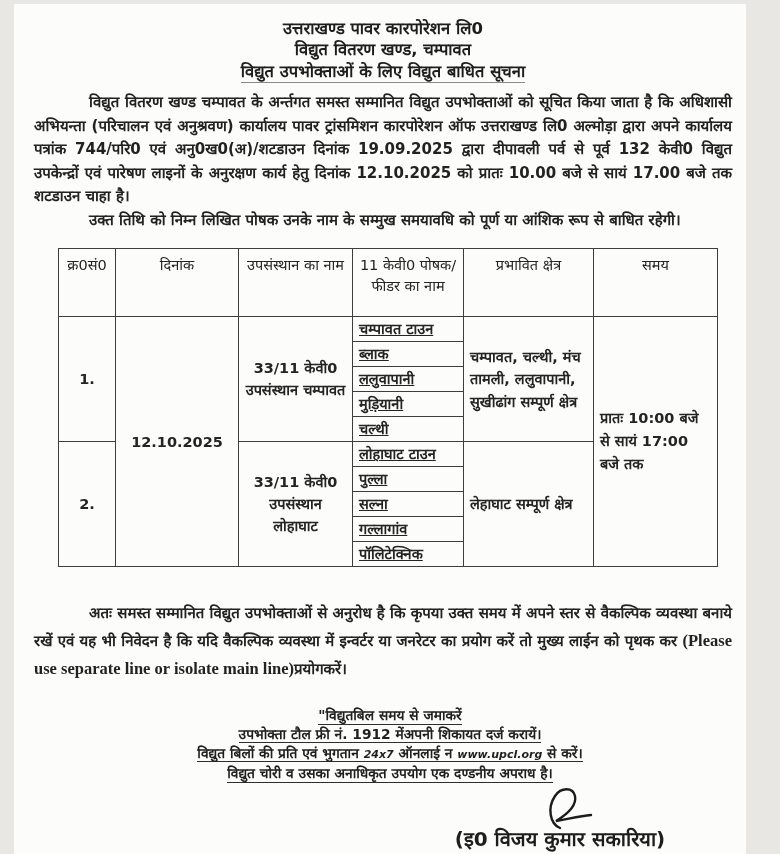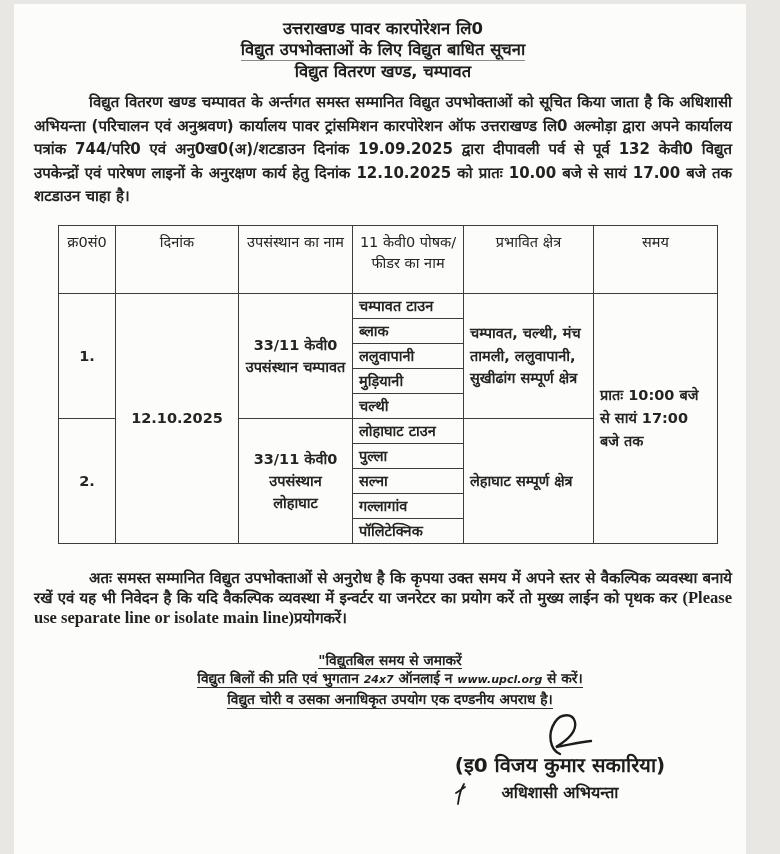--- a/index.html
+++ b/index.html
@@ -20,21 +20,21 @@
   .doc-header .h-line { font-size:16.5px; font-weight:700; color:#1e1e1e; }
   .doc-header .h-line.underlined span { border-bottom:1.5px solid #8a8a86; padding-bottom:1px; }
   
   .para {
     font-size:15px; font-weight:600; color:#222;
     line-height:23.5px; text-align:justify;
     text-indent:55px;
   }
   .p1 { margin-top:9px; }
   .p2 { margin-top:0px; }
-  .p3 { margin-top:24px; line-height:20px; }
+  .p3 { margin-top:32px; line-height:28px; }
   .p3 .eng {
     font-family:"Liberation Serif","DejaVu Serif",serif;
     font-weight:700; font-size:16.5px;
   }
   
   table.outage {
     border-collapse:collapse;
     margin:16px 0 0 24px;
     width:659px;
     table-layout:fixed;
@@ -47,21 +47,21 @@
     vertical-align:middle;
   }
   table.outage th {
     font-weight:400; text-align:center;
     height:68px; vertical-align:top; padding-top:6px;
     line-height:21px;
   }
   td.c-sn   { text-align:center; }
   td.c-date { text-align:center; }
   td.c-sub  { text-align:center; line-height:22px; }
-  td.c-feeder { text-align:left; height:23px; padding-left:9px; line-height:20px; white-space:nowrap; overflow:hidden; }
+  td.c-feeder { text-align:left; height:23px; padding-left:9px; line-height:20px; white-space:nowrap; overflow:hidden;text-decoration:underline; }
   td.c-area { text-align:left; padding-left:8px; line-height:22.5px; }
   td.c-time { text-align:left; padding-left:7px; line-height:23px; }
   
   .footer-block { margin-top:23px; text-align:center; padding-left:14px; }
   .footer-block .f-line { font-size:13.8px; font-weight:700; color:#1f1f1f; line-height:18.6px; }
   .footer-block .f-line > span.u { border-bottom:1.6px solid #2e2e2c; padding-bottom:0.5px; }
   .f-em { font-style:italic; font-weight:800; font-size:11px; }
   
   .sig-block {
     width:240px;
@@ -74,26 +74,27 @@
   .sig-desig { font-size:16px; font-weight:700; color:#1d1d1d; position:relative; margin-top:3px; }
   .sig-tick { position:absolute; left:14px; top:2px; }
 </style>
 </head>
 <body>
 
 <div class="page">
 
   <div class="doc-header">
     <div class="h-line">उत्तराखण्ड पावर कारपोरेशन लि0</div>
+    <div class="h-line">विद्युत वितरण खण्ड, चम्पावत</div>
     <div class="h-line underlined"><span>विद्युत उपभोक्ताओं के लिए विद्युत बाधित सूचना</span></div>
-    <div class="h-line">विद्युत वितरण खण्ड, चम्पावत</div>
   </div>
 
   <p class="para p1">विद्युत वितरण खण्ड चम्पावत के अर्न्तगत समस्त सम्मानित विद्युत उपभोक्ताओं को सूचित किया जाता है कि अधिशासी अभियन्ता (परिचालन एवं अनुश्रवण) कार्यालय पावर ट्रांसमिशन कारपोरेशन ऑफ उत्तराखण्ड लि0 अल्मोड़ा द्वारा अपने कार्यालय पत्रांक 744/परि0 एवं अनु0ख0(अ)/शटडाउन दिनांक 19.09.2025 द्वारा दीपावली पर्व से पूर्व 132 केवी0 विद्युत उपकेन्द्रों एवं पारेषण लाइनों के अनुरक्षण कार्य हेतु दिनांक 12.10.2025 को प्रातः 10.00 बजे से सायं 17.00 बजे तक शटडाउन चाहा है।</p>
 
+  <p class="para p2">उक्त तिथि को निम्न लिखित पोषक उनके नाम के सम्मुख समयावधि को पूर्ण या आंशिक रूप से बाधित रहेगी।</p>
 
   <table class="outage">
     <colgroup>
       <col style="width:57px">
         <col style="width:123px">
         <col style="width:114px">
       <col style="width:111px">
         <col style="width:130px">
         <col style="width:124px">
     </colgroup>
@@ -146,20 +147,21 @@
       <tr>
           <td class="c-feeder">पॉलिटेक्निक</td>
         </tr>
     </tbody>
   </table>
 
   <p class="para p3"><span>अतः समस्त सम्मानित विद्युत उपभोक्ताओं से अनुरोध है कि कृपया उक्त समय में अपने स्तर से वैकल्पिक व्यवस्था बनाये रखें एवं यह भी निवेदन है कि यदि वैकल्पिक व्यवस्था में इन्वर्टर या जनरेटर का प्रयोग करें तो मुख्य लाईन को पृथक कर </span><span class="eng">(Please use separate line or isolate main line)</span><span>प्रयोगकरें।</span></p>
 
   <div class="footer-block">
     <div class="f-line"><span class="u">"विद्युतबिल समय से जमाकरें</span></div>
+    <div class="f-line"><span class="u">उपभोक्ता टौल फ्री नं. 1912 मेंअपनी शिकायत दर्ज करायें।</span></div>
     <div class="f-line"><span class="u"><span>विद्युत बिलों की प्रति एवं भुगतान </span><span class="f-em">24x7</span><span> ऑनलाई न </span><span class="f-em">www.upcl.org</span><span> से करें।</span></span></div>
     <div class="f-line"><span class="u">विद्युत चोरी व उसका अनाधिकृत उपयोग एक दण्डनीय अपराध है।</span></div>
   </div>
 
   <div class="sig-block">
     <svg class="sig-scribble" width="64" height="44" viewBox="0 0 64 44">
       <path d="M24,41 C14,37 11,21 19,9 C25,0 37,0 39,9 C41,19 30,28 20,34 C32,32 44,29 55,28" fill="none" stroke="#1c1c1c" stroke-width="2.4" stroke-linecap="round"></path>
     </svg>
     <div class="sig-name">(इ0 विजय कुमार सकारिया)</div>
     <div class="sig-desig">

